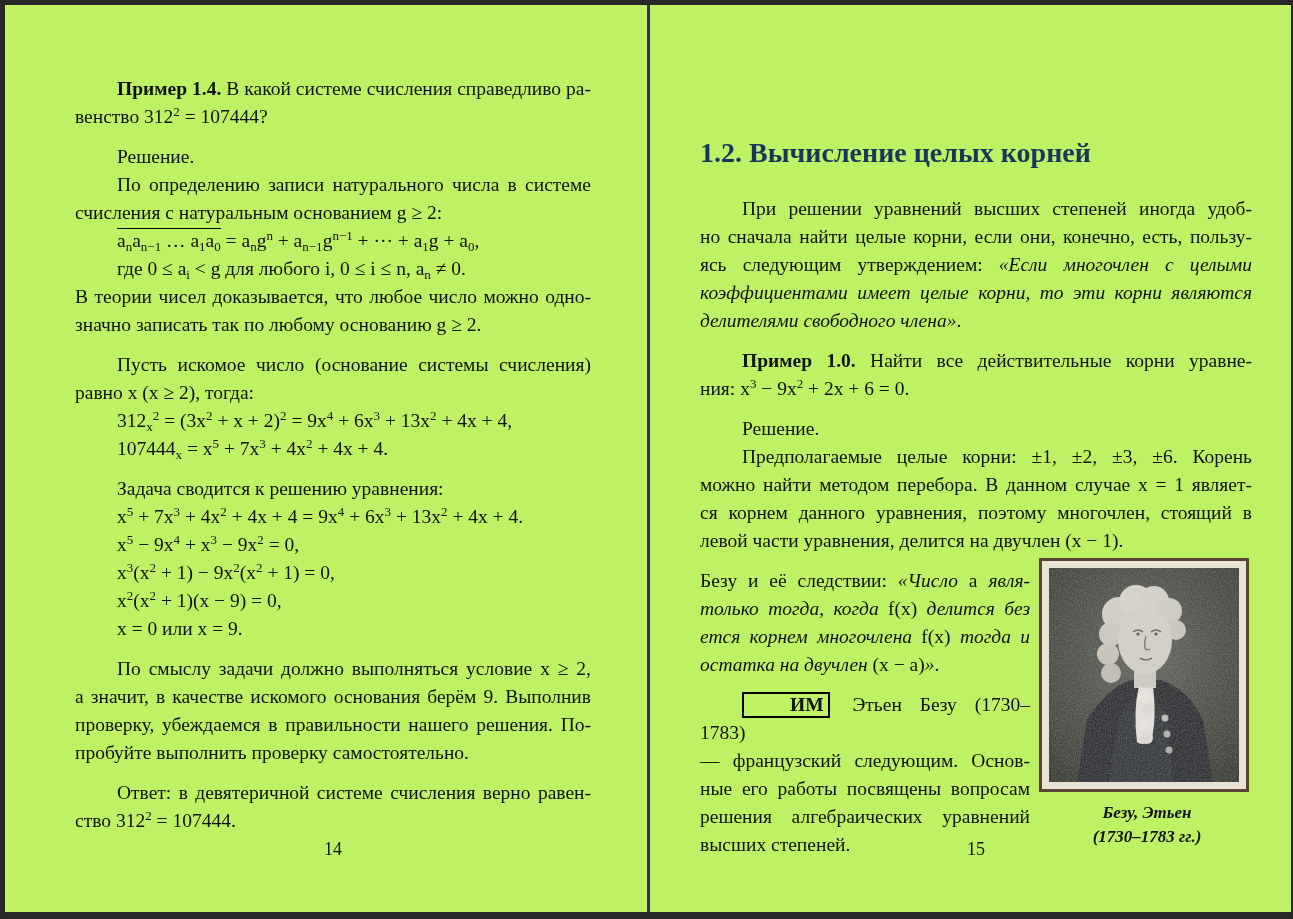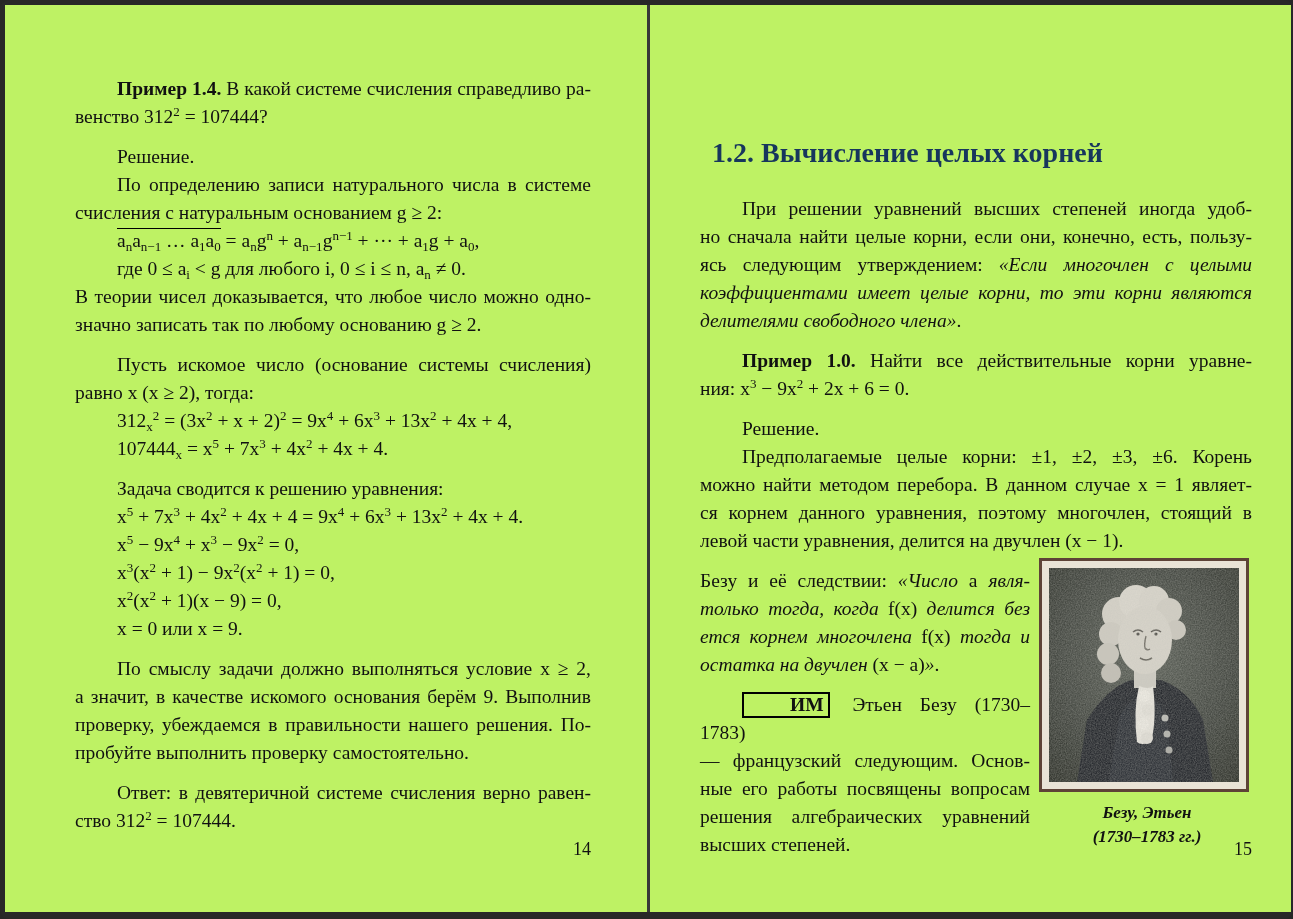--- a/index.html
+++ b/index.html
@@ -16,22 +16,22 @@
   .ln{line-height:28px;min-height:28px;}
   .ln-j{text-align:justify;text-align-last:justify;}
   .ln-i{text-indent:42px;}
   .ln-f{padding-left:42px;}
   .sg-b{font-weight:bold;}
   .sg-i{font-style:italic;}
   .sg-x{font-weight:bold;display:inline-block;border:2px solid #000;padding:0 4px;line-height:22px;margin-right:5px;}
   .sg-o{border-top:1.5px solid #000;padding-top:1px;}
   sup{font-size:13px;line-height:0;position:relative;top:-7px;vertical-align:baseline;}
   sub{font-size:13px;line-height:0;position:relative;top:4px;vertical-align:baseline;}
-  .heading{font-weight:bold;font-size:28px;line-height:40px;margin:68px 0 22px 12px;}
-  .pagenum{position:absolute;bottom:52px;width:100%;text-align:right;font-size:18px;}
+  .heading{font-weight:bold;font-size:28px;line-height:40px;margin:68px 0 22px 0;}
+  .pagenum{position:absolute;bottom:52px;width:100%;text-align:center;font-size:18px;}
   .pagenum-left{width:516px;left:70px;}
   .pagenum-right{width:552px;left:50px;}
   .figure{float:right;width:222px;padding-left:12px;box-sizing:border-box;margin:6px 0 0 0;}
   .portrait{width:190px;height:214px;border:7px solid #e9e3d6;outline:3px solid #5e4337;
             box-shadow:0 0 0 1px #8a6a55 inset;background:#30342f;overflow:hidden;}
   .portrait svg{display:block;}
   figcaption{margin-top:12px;width:210px;text-align:center;font-weight:bold;font-size:17px;line-height:24px;}
 </style>
 </head>
 <body>

